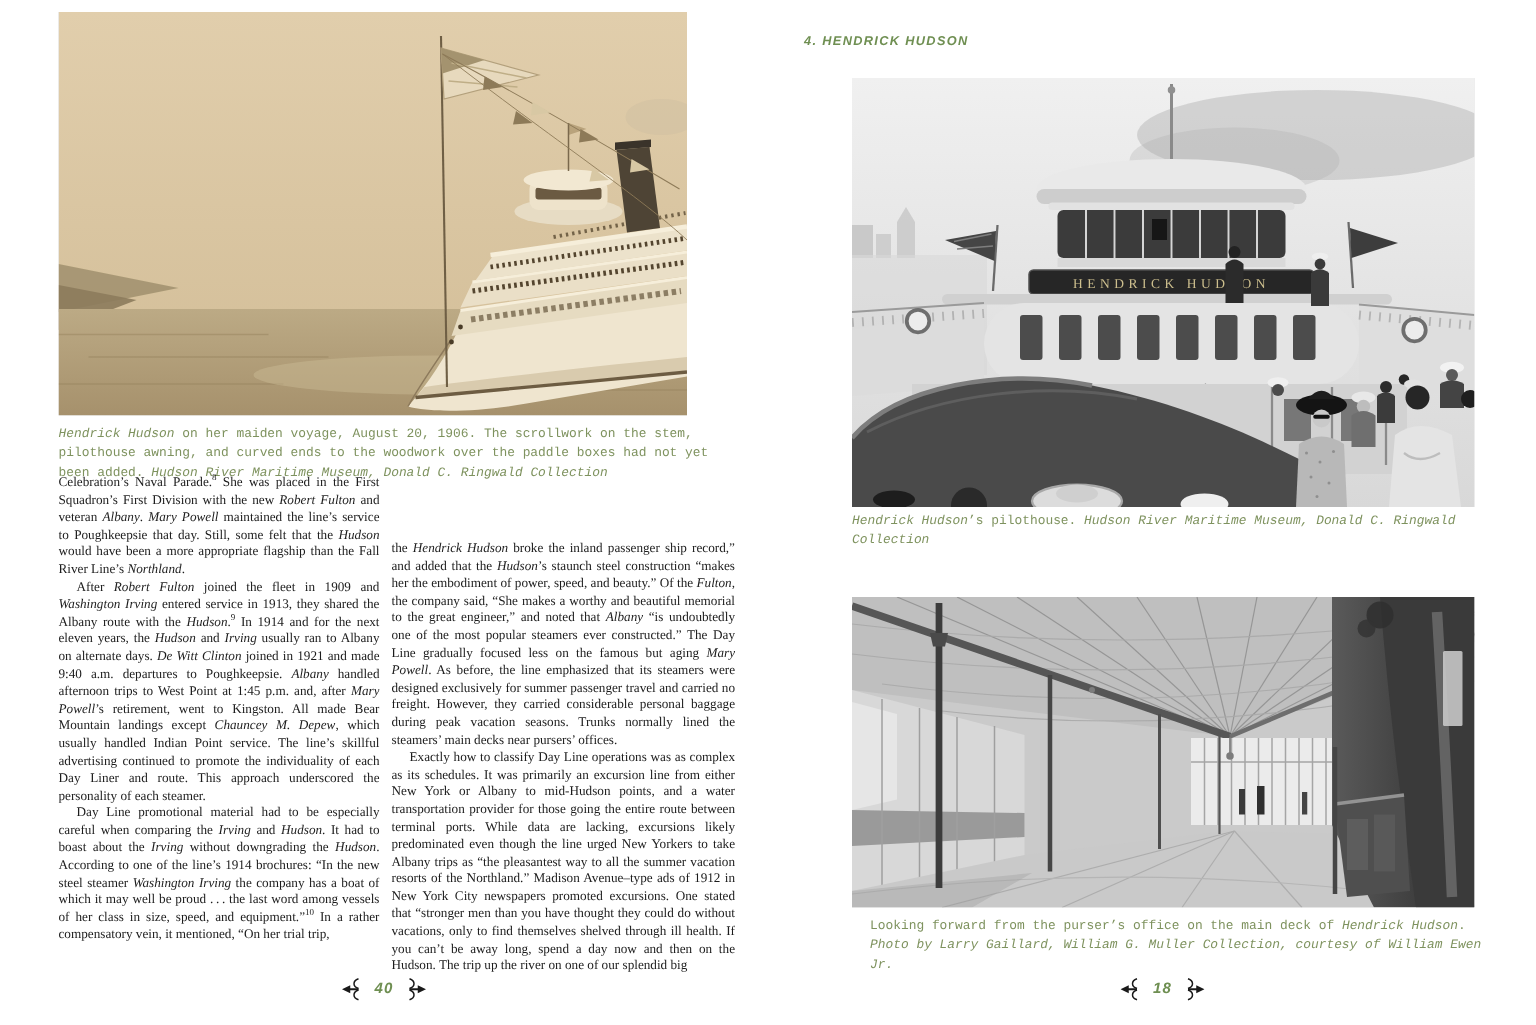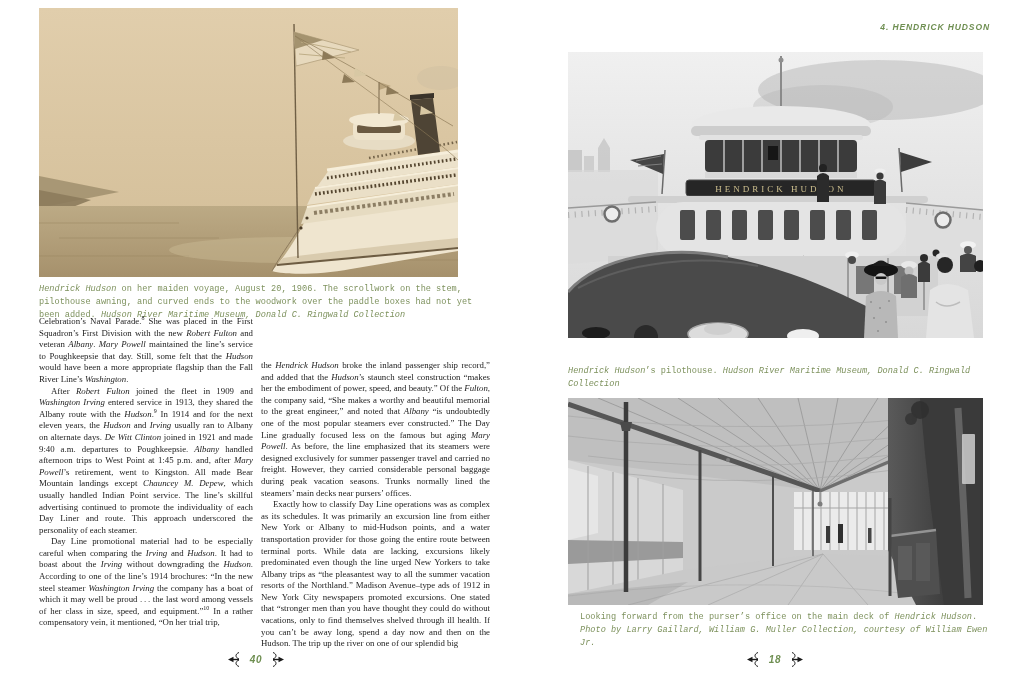--- a/index.html
+++ b/index.html
@@ -13,25 +13,25 @@
   .photo svg{display:block;}
   #photoA{left:39px;top:8px;width:419px;height:269px;}
   #photoB{left:568px;top:52px;width:415px;height:286px;}
   #photoC{left:568px;top:398px;width:415px;height:207px;}
 
   .caption{
     position:absolute;color:var(--caption_green,#7e925e);
     font-size:8.6px;line-height:13px;font-family:Liberation Mono, monospace;
   }
   #capA{left:39px;top:283px;width:452px;}
-  #capB{left:568px;top:365px;width:420px;}
+  #capB{left:568px;top:341px;width:420px;}
   #capC{left:580px;top:611px;width:420px;}
 
   .runhead{
-    position:absolute;left:575px;top:22px;width:415px;text-align:right;
+    position:absolute;left:536px;top:22px;width:415px;text-align:left;
     font-family:"Liberation Sans",sans-serif;font-style:italic;font-weight:bold;
     font-size:8.5px;letter-spacing:0.9px;color:var(--heading_green,#6f8f52);
   }
 
   .textcols{
     position:absolute;left:39px;top:316px;width:451px;height:332px;
     display:flex;gap:8px;color:var(--text_black,#1c1c1c);
   }
   .col{font-size:8.8px;line-height:11.6px;text-align:justify;overflow:hidden;}
   .col.left{width:214px;}
@@ -124,21 +124,21 @@
       <circle cx="268" cy="210" r="1.6" fill="#4a3c28"></circle>
       <circle cx="262" cy="220" r="1.6" fill="#4a3c28"></circle>
     </g>
   </svg>
 </div>
 
 <div class="caption" id="capA"><i>Hendrick Hudson</i> on her maiden voyage, August 20, 1906. The scrollwork on the stem, pilothouse awning, and curved ends to the woodwork over the paddle boxes had not yet been added. <i>Hudson River Maritime Museum, Donald C. Ringwald Collection</i></div>
 
 <div class="textcols">
   <div class="col left">
-      <p>Celebration’s Naval Parade.<sup>8</sup> She was placed in the First Squadron’s First Division with the new <i>Robert Fulton</i> and veteran <i>Albany</i>. <i>Mary Powell</i> maintained the line’s service to Poughkeepsie that day. Still, some felt that the <i>Hudson</i> would have been a more appropriate flagship than the Fall River Line’s <i>Washington</i>.</p>
+      <p>Celebration’s Naval Parade.<sup>8</sup> She was placed in the First Squadron’s First Division with the new <i>Robert Fulton</i> and veteran <i>Albany</i>. <i>Mary Powell</i> maintained the line’s service to Poughkeepsie that day. Still, some felt that the <i>Hudson</i> would have been a more appropriate flagship than the Fall River Line’s <i>Northland</i>.</p>
       <p>After <i>Robert Fulton</i> joined the fleet in 1909 and <i>Washington Irving</i> entered service in 1913, they shared the Albany route with the <i>Hudson</i>.<sup>9</sup> In 1914 and for the next eleven years, the <i>Hudson</i> and <i>Irving</i> usually ran to Albany on alternate days. <i>De Witt Clinton</i> joined in 1921 and made 9:40 a.m. departures to Poughkeepsie. <i>Albany</i> handled afternoon trips to West Point at 1:45 p.m. and, after <i>Mary Powell</i>’s retirement, went to Kingston. All made Bear Mountain landings except <i>Chauncey M. Depew</i>, which usually handled Indian Point service. The line’s skillful advertising continued to promote the individuality of each Day Liner and route. This approach underscored the personality of each steamer.</p>
       <p>Day Line promotional material had to be especially careful when comparing the <i>Irving</i> and <i>Hudson</i>. It had to boast about the <i>Irving</i> without downgrading the <i>Hudson</i>. According to one of the line’s 1914 brochures: “In the new steel steamer <i>Washington Irving</i> the company has a boat of which it may well be proud . . . the last word among vessels of her class in size, speed, and equipment.”<sup>10</sup> In a rather compensatory vein, it mentioned, “On her trial trip,</p>
     </div>
   <div class="col right">
       <p>the <i>Hendrick Hudson</i> broke the inland passenger ship record,” and added that the <i>Hudson</i>’s staunch steel construction “makes her the embodiment of power, speed, and beauty.” Of the <i>Fulton</i>, the company said, “She makes a worthy and beautiful memorial to the great engineer,” and noted that <i>Albany</i> “is undoubtedly one of the most popular steamers ever constructed.” The Day Line gradually focused less on the famous but aging <i>Mary Powell</i>. As before, the line emphasized that its steamers were designed exclusively for summer passenger travel and carried no freight. However, they carried considerable personal baggage during peak vacation seasons. Trunks normally lined the steamers’ main decks near pursers’ offices.</p>
       <p>Exactly how to classify Day Line operations was as complex as its schedules. It was primarily an excursion line from either New York or Albany to mid-Hudson points, and a water transportation provider for those going the entire route between terminal ports. While data are lacking, excursions likely predominated even though the line urged New Yorkers to take Albany trips as “the pleasantest way to all the summer vacation resorts of the Northland.” Madison Avenue–type ads of 1912 in New York City newspapers promoted excursions. One stated that “stronger men than you have thought they could do without vacations, only to find themselves shelved through ill health. If you can’t be away long, spend a day now and then on the Hudson. The trip up the river on one of our splendid big</p>
     </div>
 </div>
 
 <div class="footer" id="footerL">

